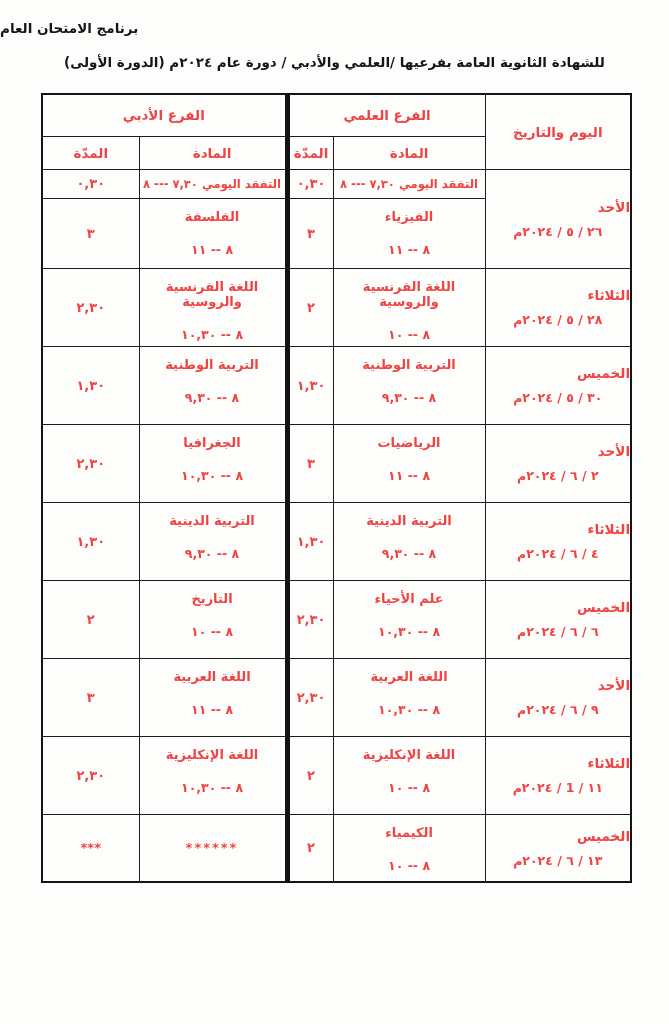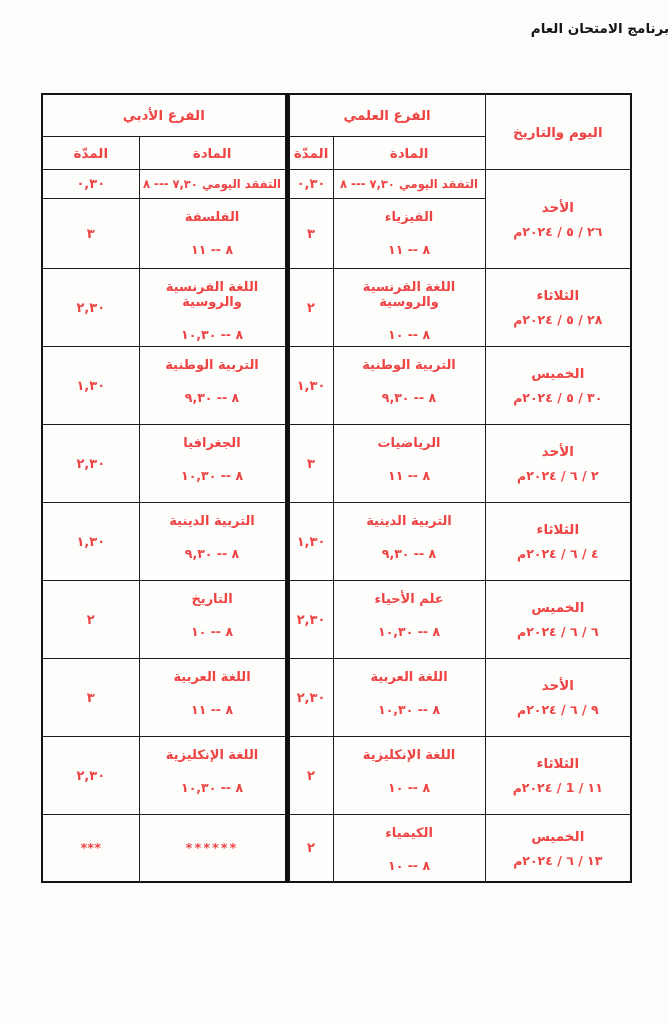--- a/index.html
+++ b/index.html
@@ -5,21 +5,21 @@
   html,body{margin:0;padding:0;}
   body{
     width:669px;height:1024px;background:#f6f6f4;
     font-family:"DejaVu Sans",sans-serif;position:relative;overflow:hidden;
   }
   .page{
     position:absolute;inset:0;background:#fdfdfc;direction:rtl;color:#161616;
     font-weight:bold;
   }
   .title1{
-    position:absolute;top:20px;left:0;right:0;text-align:right;
+    position:absolute;top:20px;left:0;right:0;text-align:left;
     font-size:13.5px;letter-spacing:.2px;
   }
   .title2{
     position:absolute;top:54px;left:0;right:0;text-align:center;
     font-size:13.5px;
   }
   table.exam{
     position:absolute;top:93px;left:41px;width:589px;
     border-collapse:collapse;table-layout:fixed;direction:rtl;
     border:2.5px solid #141414;
@@ -37,28 +37,29 @@
   tr.rlast{height:68px}
   th{font-size:13.5px;vertical-align:middle;}
   td.subj{vertical-align:top;}
   td.subj .sname{font-size:13px;padding-top:10px;}
   td.subj .stime{font-size:12.5px;padding-top:18px;letter-spacing:1px;}
   td.subj.single{vertical-align:middle;}
   td.subj.single .sname{padding-top:0;letter-spacing:2px;}
   td.dur{font-size:13px;vertical-align:middle;margin-left:20px;}
   td.chk{font-size:11.5px;vertical-align:middle;}
   td.datec{vertical-align:middle;}
-  td.datec .dday{font-size:13.5px;margin-bottom:9px;}
+  td.datec .dday{font-size:13.5px;margin-bottom:9px;text-align:right;}
   td.datec .ddate{font-size:12.5px;}
 </style>
 </head>
 <body>
 
 <div class="page">
   <div class="title1">برنامج الامتحان العام</div>
+  <div class="title2">للشهادة الثانوية العامة بفرعيها /العلمي والأدبي / دورة عام ٢٠٢٤م (الدورة الأولى)</div>
 
   <table class="exam">
     <colgroup>
       <col style="width:146px">
         <col style="width:152px">
         <col style="width:46px">
         <col style="width:148px">
         <col style="width:97px">
     </colgroup>
 

